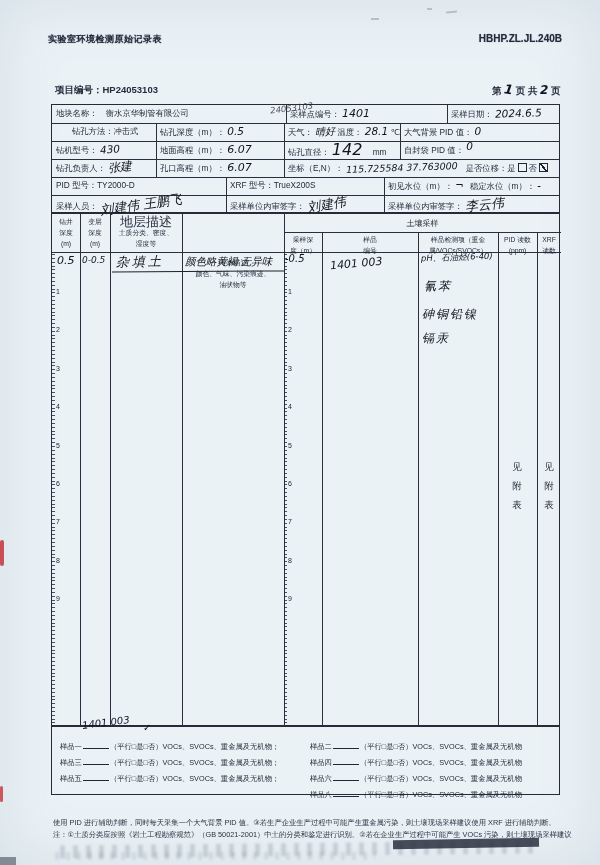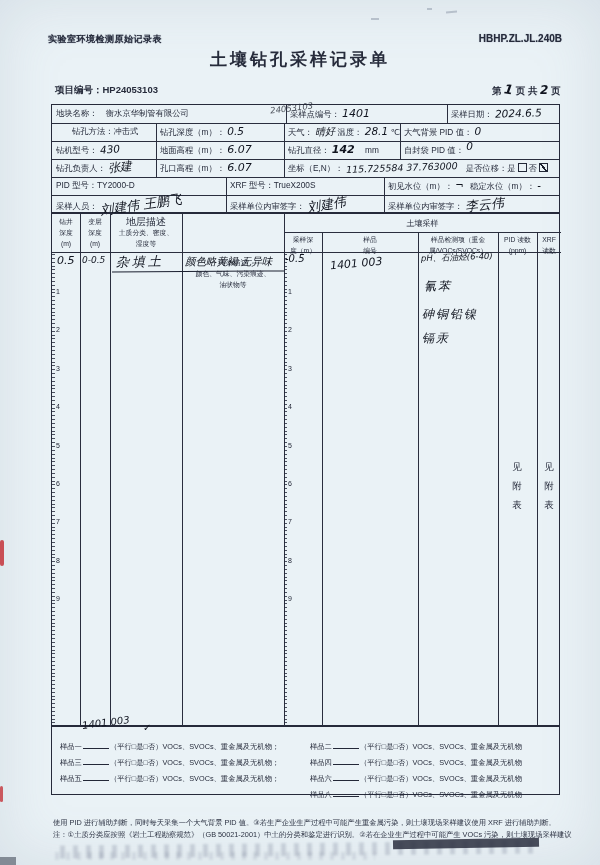--- a/index.html
+++ b/index.html
@@ -39,21 +39,20 @@
 
 <div class="sheet">
 
   <div class="abs printed fuzzy" style="left:48px;top:33px;font-size:9px;font-weight:600;letter-spacing:.5px;">实验室环境检测原始记录表</div>
   <div class="abs printed fuzzy" style="right:38px;top:33px;font-size:10px;font-weight:600;text-align:right;">HBHP.ZL.JL.240B</div>
 
   <div class="smudge" style="left:371px;top:18px;width:8px;height:2px;background:#9aa3b2;opacity:.6;"></div>
   <div class="smudge" style="left:427px;top:8px;width:5px;height:2px;background:#9aa3b2;opacity:.6;"></div>
   <div class="smudge" style="left:446px;top:11px;width:11px;height:2px;background:#9aa3b2;opacity:.6;transform:rotate(-4deg);"></div>
 
-  <div class="abs printed" style="left:0;top:48px;width:600px;text-align:center;font-size:17px;font-weight:700;letter-spacing:3px;">土壤钻孔采样记录单</div>
 
   <div class="abs printed nowrap" style="left:55px;top:84px;font-size:9.5px;font-weight:600;">
     <span>项目编号：</span><span>HP24053103</span>
   </div>
   <div class="abs printed nowrap" style="left:492px;top:82px;font-size:9.5px;font-weight:600;">
     <span>第</span>
     <span class="hw" style="font-size:13px;transform:rotate(8deg);">1</span>
     <span>页 共</span>
     <span class="hw" style="font-size:12px;">2</span>
     <span>页</span>
@@ -110,21 +109,21 @@
     <div class="cell" style="left:4px;top:36px;">
       <span class="lbl">钻机型号：</span>
       <span class="hw" style="font-size:10.5px;transform:rotate(-4deg);">430</span>
     </div>
     <div class="cell" style="left:108px;top:36px;">
       <span class="lbl">地面高程（m）：</span>
       <span class="hw" style="font-size:11px;">6.07</span>
     </div>
     <div class="cell" style="left:236px;top:36px;">
       <span class="lbl">钻孔直径：</span>
-      <span class="hw" style="font-size:11px;font-weight:bold;">142</span>
+      <span class="hw" style="font-size:16px;">142</span>
       <span class="lbl" style="margin-left:8px;">mm</span>
     </div>
     <div class="cell" style="left:352px;top:36px;">
       <span class="lbl">自封袋 PID 值：</span>
       <span class="hw" style="font-size:10.5px;transform:translateY(-3px);">0</span>
     </div>
 
     <div class="cell" style="left:4px;top:54px;">
       <span class="lbl">钻孔负责人：</span>
       <span class="hw" style="font-size:12px;transform:rotate(-6deg);">张建</span>
@@ -183,21 +182,21 @@
       <div>钻井</div>
         <div>深度</div>
         <div>(m)</div>
     </div>
     <div class="hdrc" style="left:28px;top:2px;width:30px;">
       <div>变层</div>
         <div>深度</div>
         <div>(m)</div>
     </div>
     <div class="hdrc" style="left:58px;top:2px;width:72px;">
-      <div style="font-size:10px;">地层描述</div>
+      <div style="font-size:13px;">地层描述</div>
         <div>土质分类、密度、</div>
         <div>湿度等</div>
     </div>
     <div class="hdrc" style="left:130px;top:2px;width:102px;margin-top:41px;">
       <div style="font-size:7.5px;">污染描述</div>
         <div>颜色、气味、污染痕迹、</div>
         <div>油状物等</div>
     </div>
     <div class="hdrc" style="left:232px;top:4px;width:277px;font-size:8px;">土壤采样</div>
     <div class="hdrc" style="left:232px;top:20px;width:38px;">

